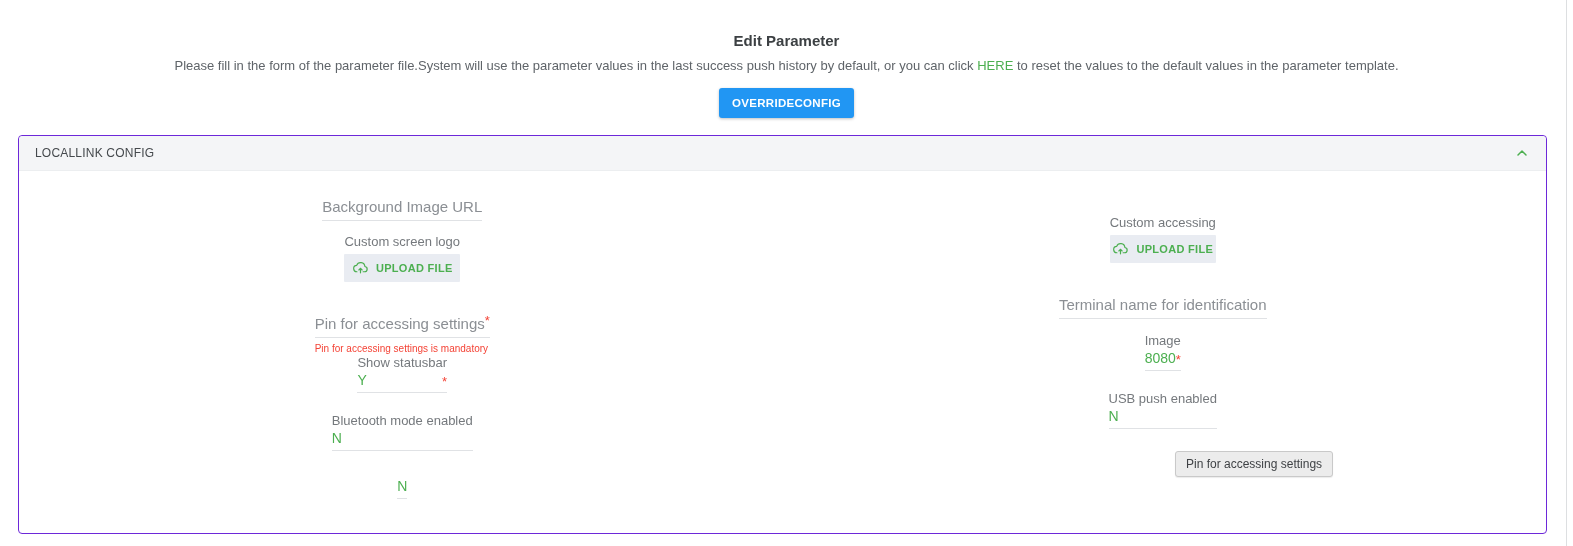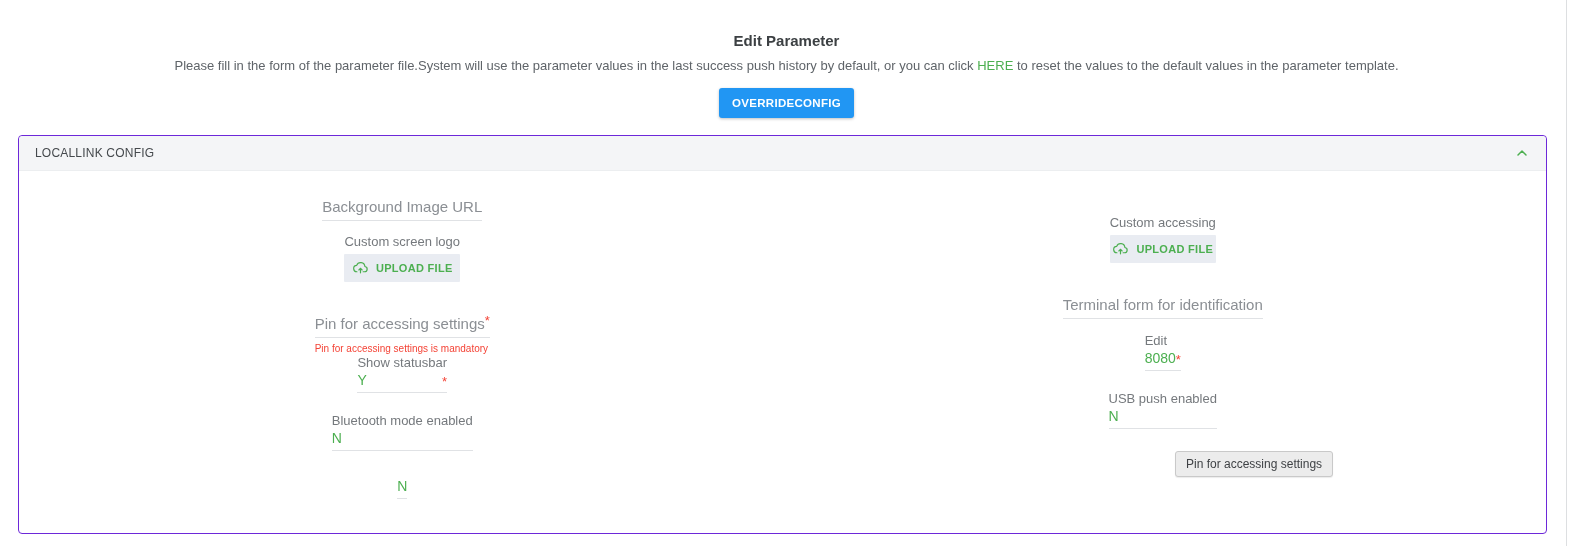--- a/index.html
+++ b/index.html
@@ -172,26 +172,26 @@
                 <path d="M7 18a4.5 4.5 0 0 1-.4-8.99A6 6 0 0 1 18.2 10.6 3.72 3.72 0 0 1 17.6 18h-1.9"></path>
                 <path d="M12 19.5v-6.2"></path>
                 <path d="M9.7 15.5 12 13.2l2.3 2.3"></path>
               </svg>
           </span>
           <span>UPLOAD FILE</span>
         </button>
       </div>
 
       <div class="field f-main">
-        <div class="big-label">Terminal form for identification</div>
+        <div class="big-label">Terminal name for identification</div>
         <div class="underline"></div>
       </div>
 
       <div class="field f-sub-r">
-        <div class="small-label">Edit</div>
+        <div class="small-label">Image</div>
         <div class="value-row">
           <div class="value">8080</div>
           <span class="req">*</span>
         </div>
         <div class="underline"></div>
       </div>
 
       <div class="field f-toggle">
         <div class="small-label">USB push enabled</div>
         <div class="value-row">

